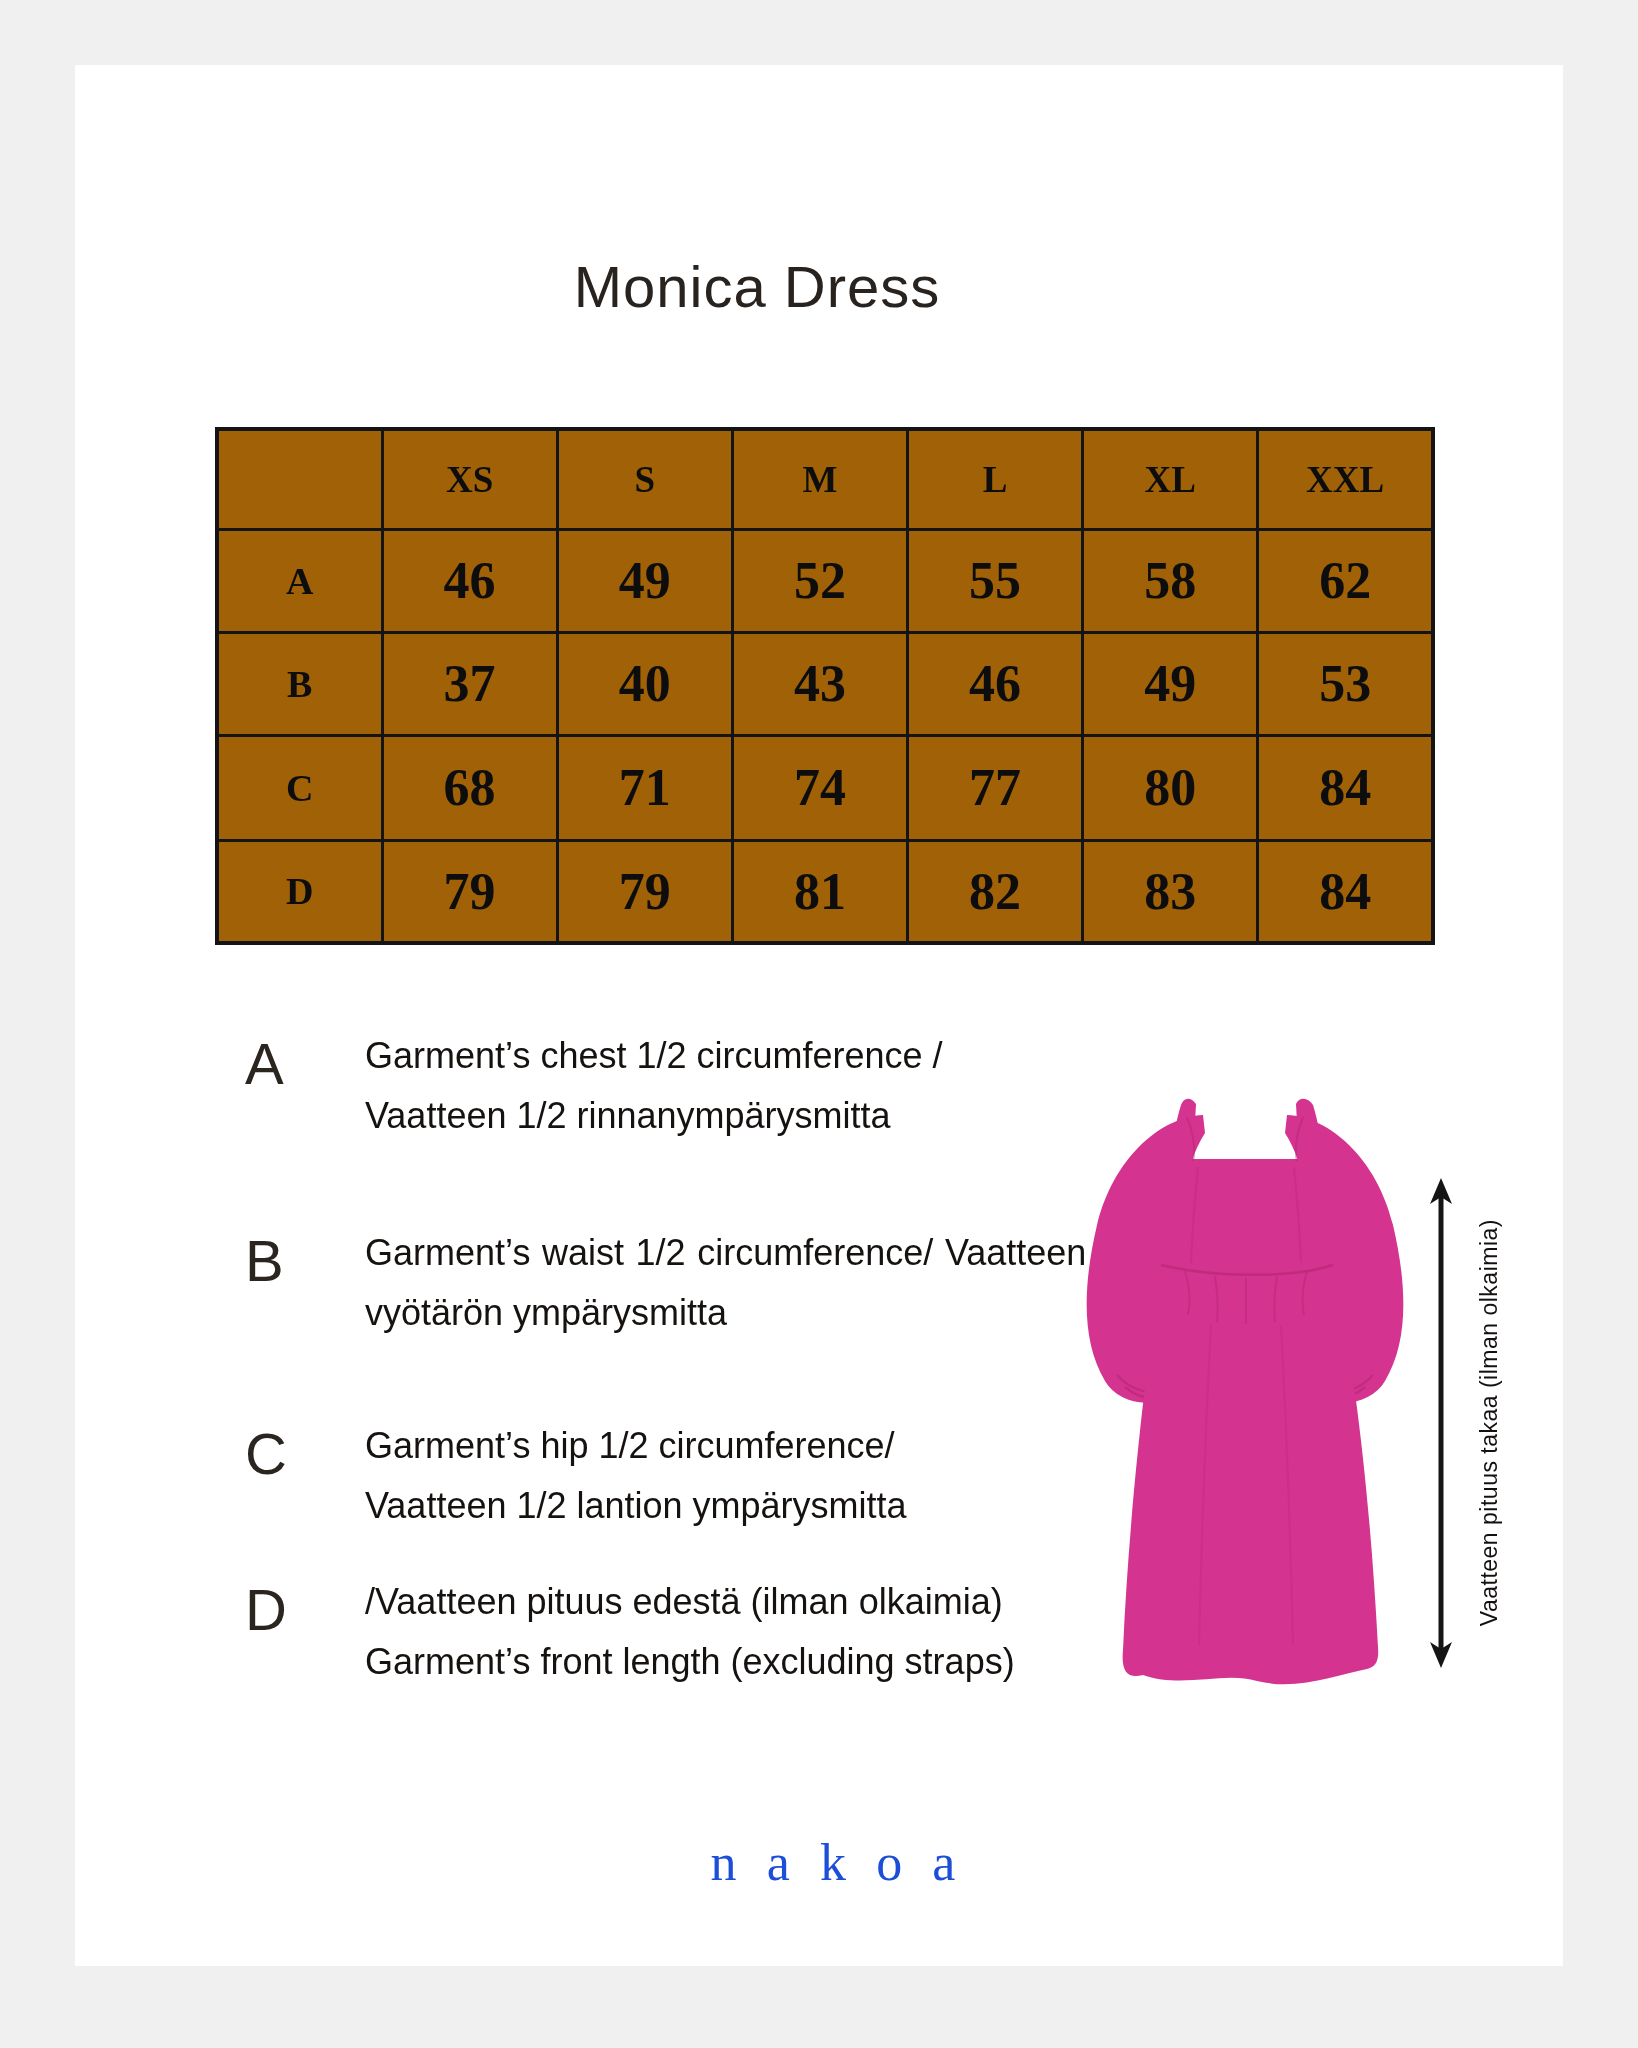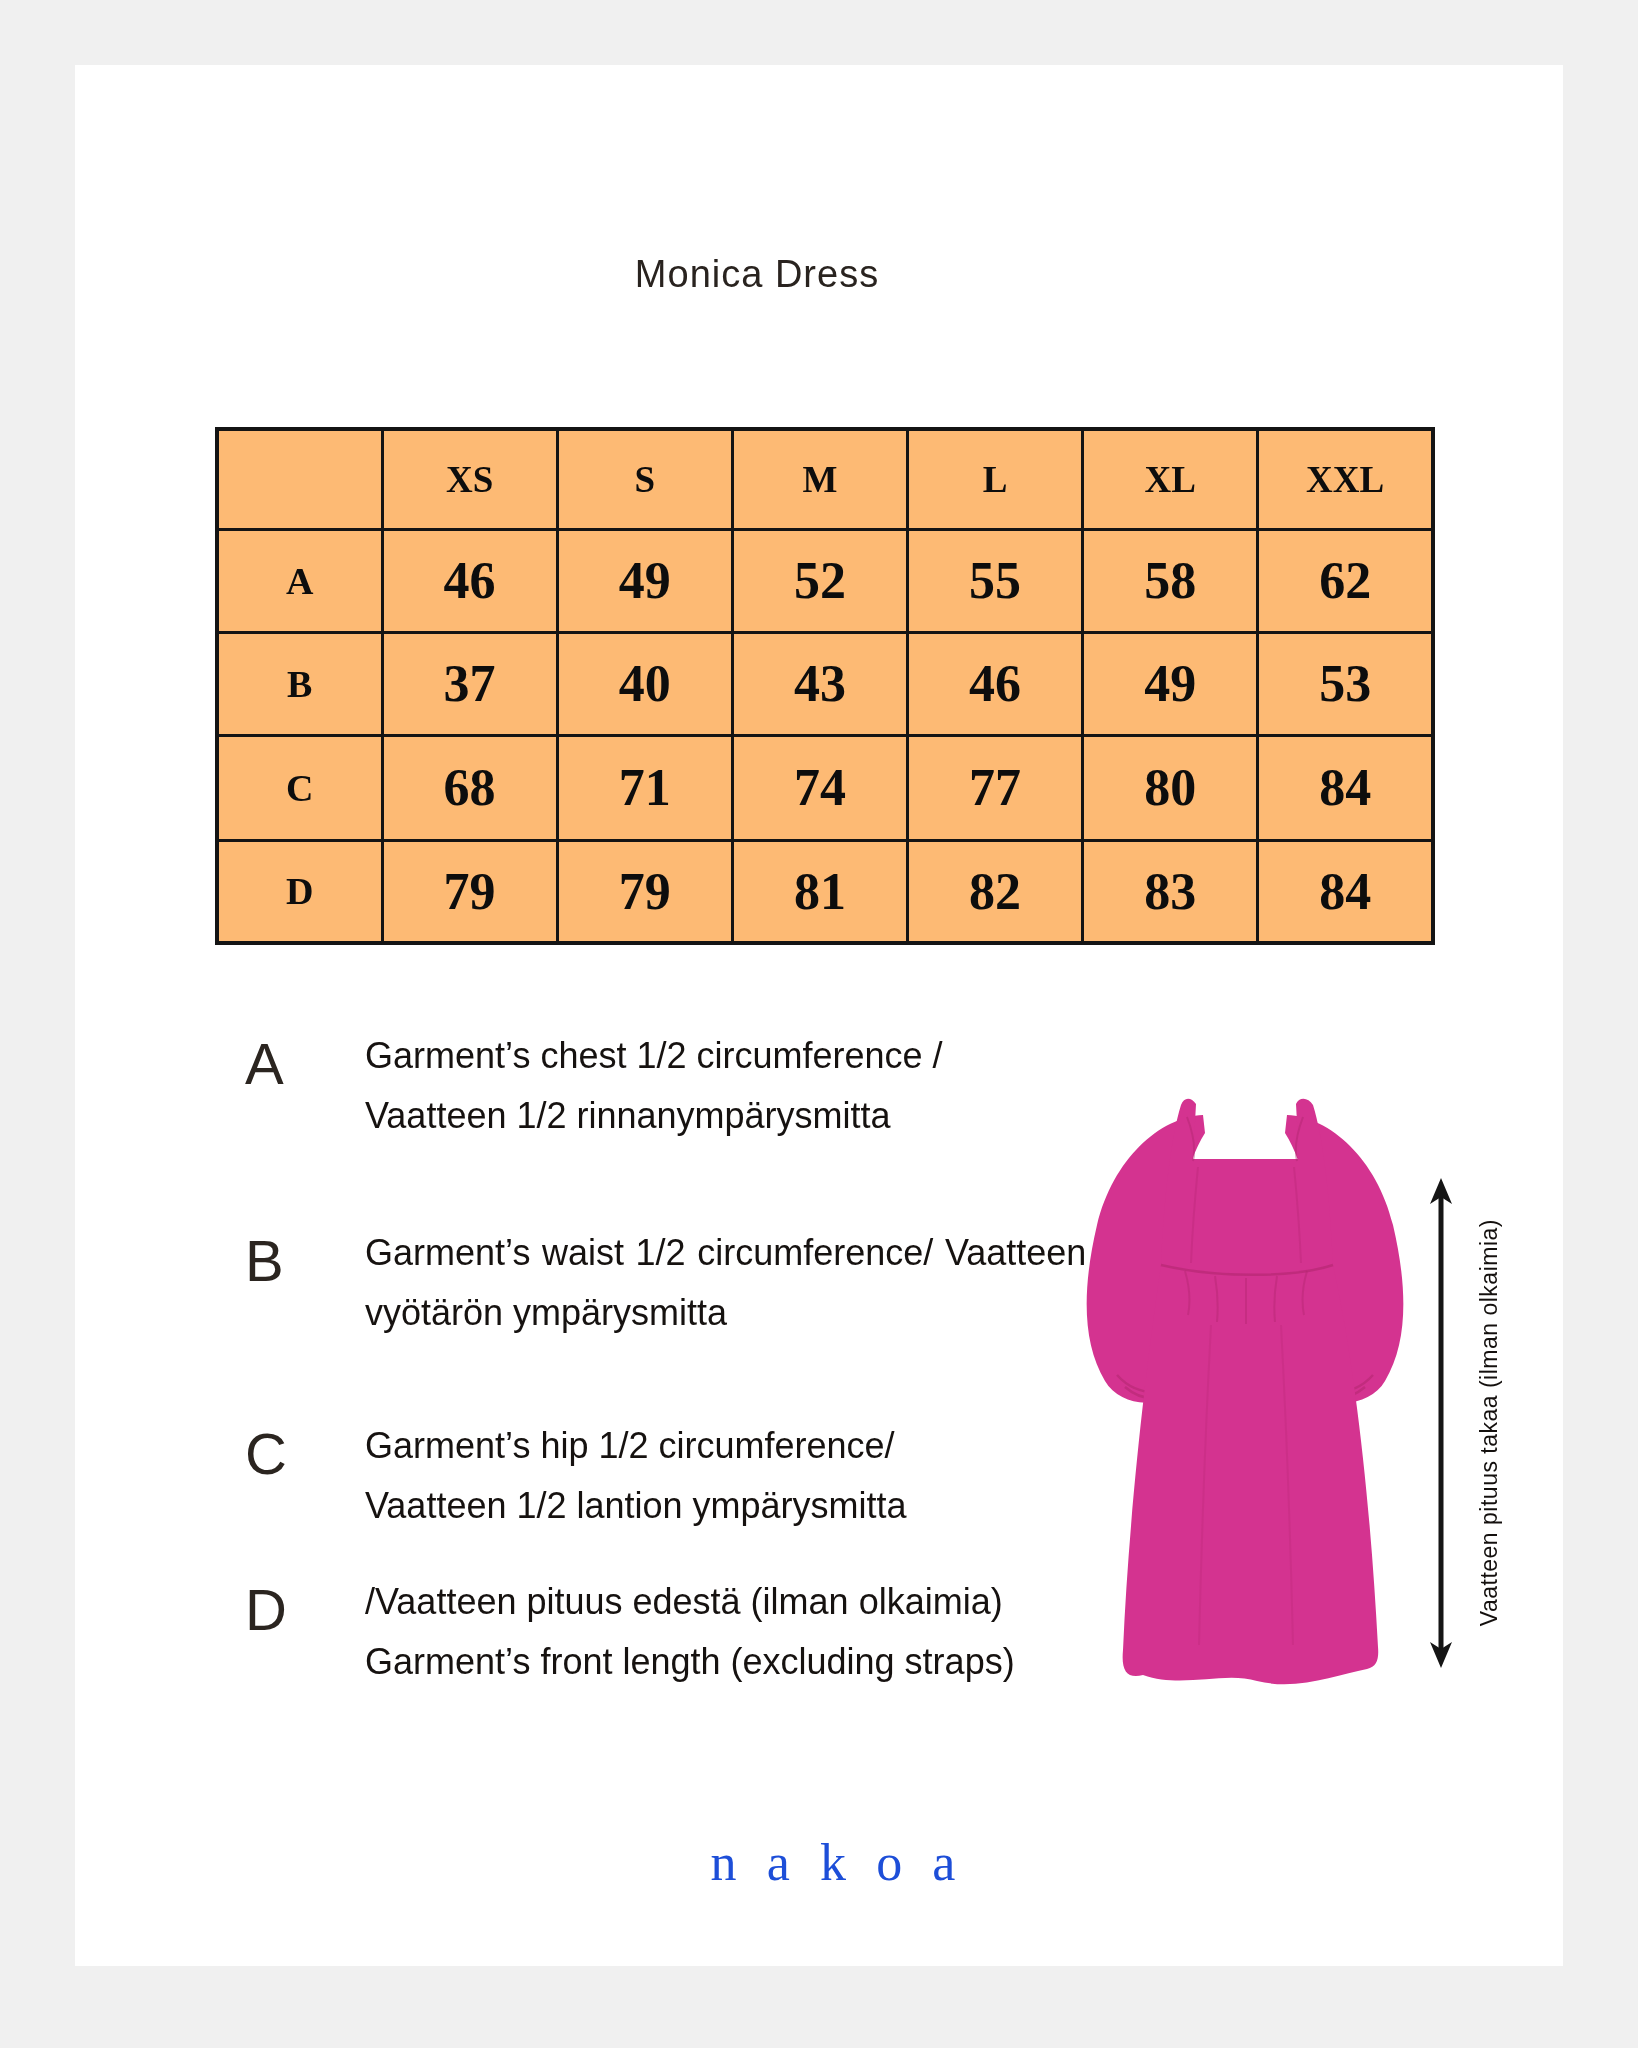--- a/index.html
+++ b/index.html
@@ -2,25 +2,25 @@
 <html style="--dress: #d43390; --dress-shadow: #b2266f; --arrow: #151515;"><head>
 <meta charset="utf-8">
 <style>
   html,body{margin:0;padding:0;background:#f0f0f0;}
   .canvas{position:relative;width:1638px;height:2048px;background:#f0f0f0;overflow:hidden;
           font-family:"Liberation Sans",sans-serif;}
   .sheet{position:absolute;left:75px;top:65px;width:1488px;height:1901px;background:#ffffff;}
 
   
   .title{position:absolute;top:188px;left:50%;transform:translateX(calc(-50% - 62px));
-         font-size:38px;letter-spacing:1px;color:#29231f;white-space:nowrap;font-weight:400;}
+         font-size:58px;letter-spacing:1px;color:#29231f;white-space:nowrap;font-weight:400;}
 
   
   table.size{position:absolute;left:140px;top:362px;width:1220px;height:514px;
-             border-collapse:collapse;table-layout:fixed;background:#fdba74;
+             border-collapse:collapse;table-layout:fixed;background:#a16207;
              font-family:"Liberation Serif","DejaVu Serif",serif;border:4px solid #141414;}
   table.size td,table.size th{border:3px solid #141414;text-align:center;vertical-align:middle;
              color:#0d0d0d;padding:0;}
   table.size th{font-size:37px;font-weight:bold;}
   table.size td.rowlabel{font-size:38px;font-weight:bold;}
   table.size td.val{font-size:52px;font-weight:bold;}
 
   
   .measure{position:absolute;left:165px;display:flex;align-items:flex-start;}
   .m-letter{width:60px;font-size:58px;line-height:60px;color:#2b2520;margin-top:8px;

